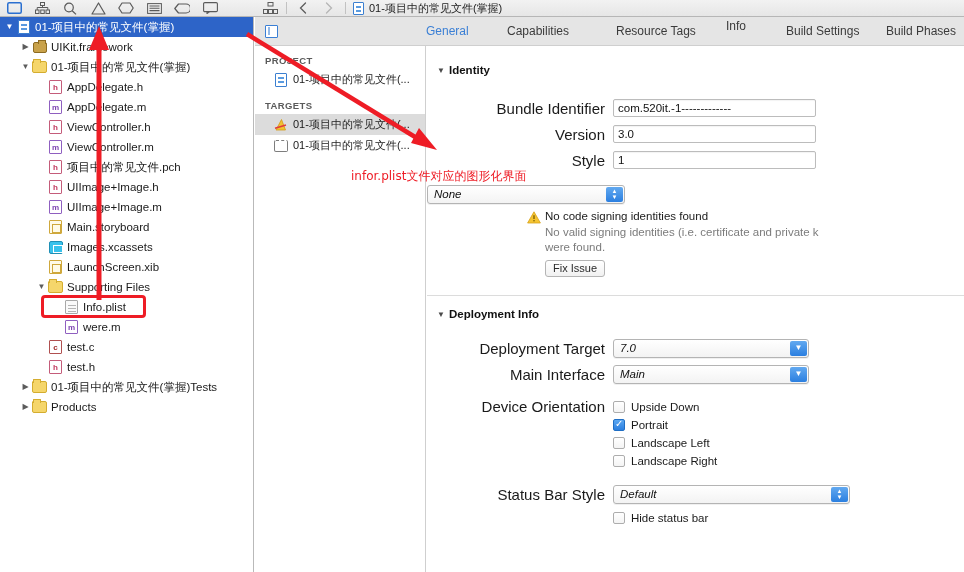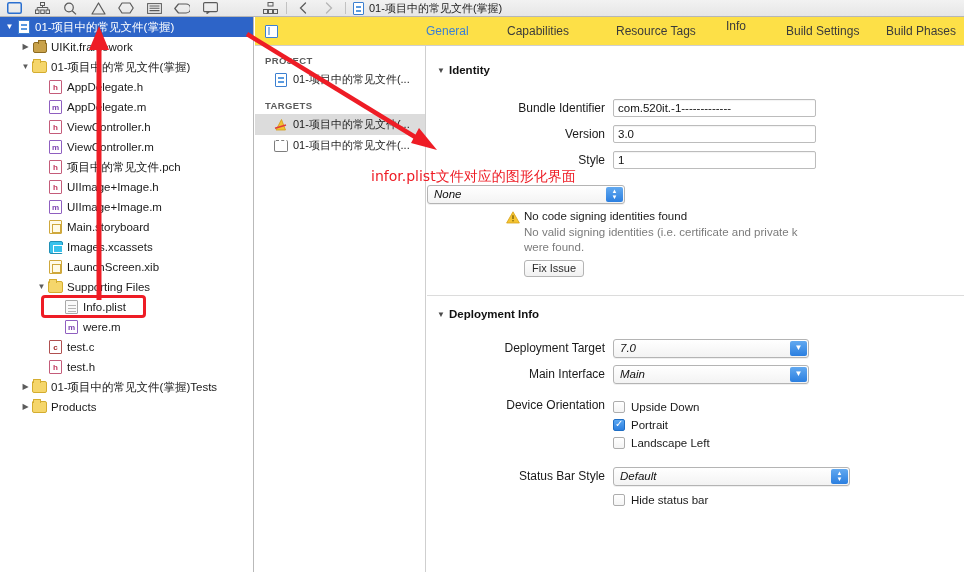--- a/index.html
+++ b/index.html
@@ -69,21 +69,21 @@
   .ic-assets { width: 14px; height: 13px; background:#39c2ec; border:1px solid #1f8fb5; border-radius:2px; position:relative;}
   .ic-assets:after{content:"";position:absolute;left:3px;top:3px;width:8px;height:6px;border:1px solid #fff;}
   .ic-plist { width: 13px; height: 14px; background:#fafafa; border:1px solid #a8a8a8; border-radius:1px; position:relative;}
   .ic-plist:after{content:"";position:absolute;left:2px;top:4px;width:8px;height:1px;background:#b5b5b5;box-shadow:0 3px 0 #b5b5b5, 0 6px 0 #b5b5b5;}
 
   
   .editor { position: absolute; left: 255px; top: 17px; right: 0; bottom: 0; background: #fff; }
 
   .tabbar {
     position: absolute; left: 0; top: 0; right: 0; height: 29px;
-    background: #fde047; border-bottom: 1px solid #cfcfcf;
+    background: #e5e5e5; border-bottom: 1px solid #cfcfcf;
     display: flex; align-items: center;
   }
   .tab-leftbox { width: 33px; display: flex; align-items: center; justify-content: center; }
   .boxicon { width: 13px; height: 13px; border: 1.5px solid #3a7fd5; border-radius: 1px; position: relative; background:#fff;}
   .boxicon:after { content:""; position:absolute; left:2px; top:1.5px; width:2px; bottom:1.5px; background:#3a7fd5; opacity:.55;}
   .tabs { display: flex; align-items: center; flex: 1; }
   .tab { font-size: 12px; color: #3b3b3b; padding: 0 8px; white-space: nowrap; }
   .tab.active { color: #3a7fd5; }
 
   .targets-pane {
@@ -99,21 +99,21 @@
   .spacer-h { height: 10px; }
 
   .detail {
     position: absolute; left: 172px; top: 29px; right: 0; bottom: 0;
     background: #fff; overflow: hidden;
   }
   .sect-hdr { display: flex; align-items: center; font-size: 11.5px; font-weight: bold; color: #111; padding-left: 10px; }
   .disc { width: 12px; color: #4a4a4a; font-size: 8px; }
 
   .frow { display: flex; align-items: center; height: 20px; margin-bottom: 6px; }
-  .flabel { width: 186px; text-align: right; padding-right: 8px; font-size: 12px; color: #1a1a1a; white-space: nowrap; }
+  .flabel { width: 186px; text-align: right; padding-right: 8px; font-size: 15px; color: #1a1a1a; white-space: nowrap; }
   .fctl { flex: 1; }
   .txtfield {
     width: 203px; height: 18px; border: 1px solid #bcbcbc; background: #fff;
     border-radius: 2px; font-size: 11.5px; color: #111; padding: 0 4px; line-height: 16px;
     box-shadow: inset 0 1px 1px rgba(0,0,0,.05);
   }
   .popup {
     position: relative; height: 19px; border: 1px solid #b4b4b4; border-radius: 3px;
     background: linear-gradient(180deg,#ffffff 0%,#f3f3f3 100%);
     font-size: 11.5px; color: #111; line-height: 17px; padding: 0 24px 0 6px;
@@ -122,44 +122,43 @@
   }
   .popup .arrowbox {
     position: absolute; right: 1px; top: 1px; bottom: 1px; width: 17px;
     background: linear-gradient(180deg,#62a9f0 0%,#2b7fe0 100%);
     border-radius: 2px; display: flex; flex-direction: column;
     align-items: center; justify-content: center; color: #fff;
   }
   .popup .arrowbox span { font-size: 6px; line-height: 6px; }
   .popup .arrowbox.single span { font-size: 8px; line-height: 8px; }
 
-  .warnbox { display: flex; padding-left: 79px; margin-top: 4px; }
+  .warnbox { display: flex; padding-left: 100px; margin-top: 4px; }
   .warn-ico { width: 18px; flex: 0 0 18px; padding-top: 1px;}
   .warn-body { font-size: 11.5px; }
   .warn-title { color: #1b1b1b; margin-bottom: 3px; }
   .warn-desc { color: #7c7c7c; line-height: 15px; white-space: nowrap; }
   .fixbtn {
     margin-top: 5px; display: inline-block; height: 17px; line-height: 15px;
     padding: 0 7px; border: 1px solid #b4b4b4; border-radius: 3px;
     background: linear-gradient(180deg,#ffffff 0%,#f1f1f1 100%);
     font-size: 11px; color: #2b2b2b;
   }
 
   .hr { height: 1px; background: #dcdcdc; }
 
   .cbrow { display: flex; align-items: center; height: 18px; }
   .cbx { width: 12px; height: 12px; border: 1px solid #adadad; border-radius: 2px; background: linear-gradient(180deg,#fff,#f4f4f4); margin-right: 6px; flex:0 0 12px;}
   .cbx.on { background: linear-gradient(180deg,#5aa7f2,#2b7fe0); border-color: #1f6ec4; position: relative; }
   .cbx.on:after { content:"✓"; position:absolute; left:1px; top:-2px; color:#fff; font-size:10px; font-weight:bold;}
   .cblabel { font-size: 11.5px; color: #1a1a1a; }
   .anno-text {
     position: absolute; left: 351px; top: 168px;
-    color: #ee1c25; font-size: 14px; white-space: nowrap;
+    color: #ee1c25; font-size: 12px; white-space: nowrap;
     font-family: "DejaVu Sans", "Liberation Sans", sans-serif;
-    margin-left: 20px;
   }
   .redbox {
     position: absolute; left: 41px; top: 295px; width: 105px; height: 23px;
     border: 3px solid #ee1c25; border-radius: 4px;
   }
   svg.overlay { position: absolute; left:0; top:0; width: 964px; height: 572px; pointer-events: none; }
 </style>
 </head>
 <body>
 
@@ -528,20 +527,24 @@
                 <span class="cblabel">Upside Down</span>
               </div>
               <div class="cbrow">
                 <span class="cbx on"></span>
                 <span class="cblabel">Portrait</span>
               </div>
               <div class="cbrow">
                 <span class="cbx"></span>
                 <span class="cblabel">Landscape Left</span>
               </div>
+              <div class="cbrow">
+                <span class="cbx"></span>
+                <span class="cblabel">Landscape Right</span>
+              </div>
             </div>
         </div>
 
         <div class="frow" style="margin-top:14px;">
           <div class="flabel">Status Bar Style</div>
           <div class="fctl">
             <div class="popup" style="width:237px">
               <span>Default</span>
               <span class="arrowbox">
                   <span>▲</span>

